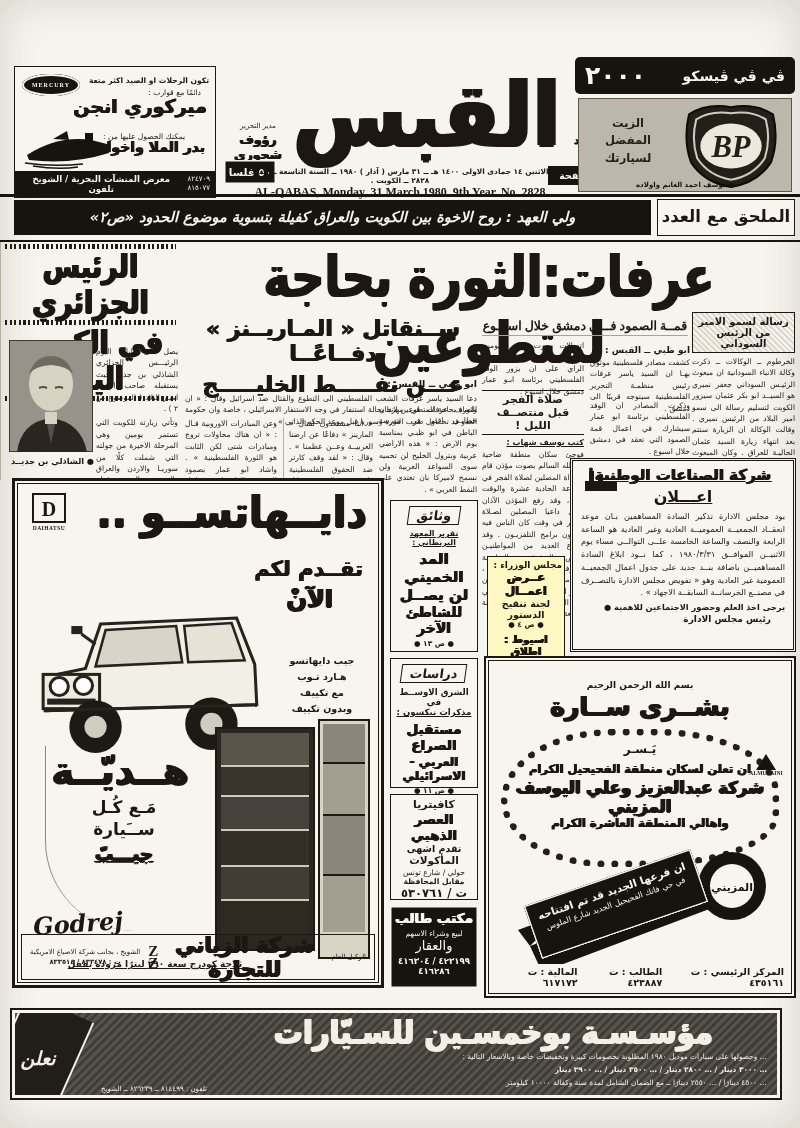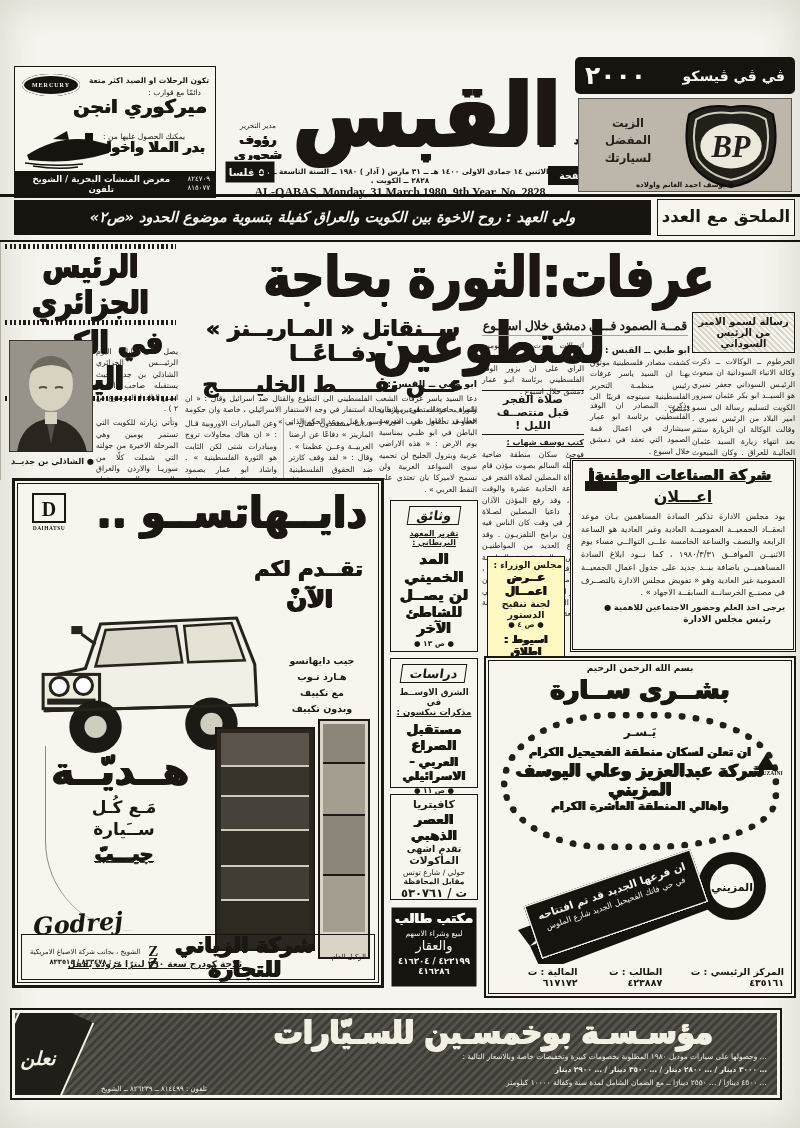--- a/index.html
+++ b/index.html
@@ -286,21 +286,21 @@
         <div>Z</div>
       </div>
       <div style="font-size:6.8px;text-align:center;line-height:1.5;">
         <div>الشويخ ، بجانب شركة الاصباغ الامريكية</div>
         <div class="b">ت : ٨٣٣٤٧٨ / ٨٣٣٥١٤</div>
       </div>
     </div>
   </div>
 
   <div class="abs" style="left:484px;top:656px;width:312px;height:342px;border:2px solid #1c1712;box-shadow:inset 0 0 0 2px #f7f5ee, inset 0 0 0 3px #1c1712;background:#f7f5ee;">
-    <div class="c b" style="font-size:9px;margin-top:5px;">بسم الله الرحمن الرحيم</div>
+    <div class="c b" style="font-size:9px;margin-top:22px;">بسم الله الرحمن الرحيم</div>
     <div class="c b fat2" style="font-size:25px;margin-top:2px;">بشــرى ســارة</div>
     <div class="cloud c" style="width:278px;height:138px;margin:8px auto 0;padding-top:6px;">
       <div class="b" style="font-size:12px;">يَـسـر</div>
       <div class="b fat" style="font-size:11.5px;margin-top:6px;">ان تعلن لسكان منطقة الفحيحيل الكرام</div>
       <div class="b fat2" style="font-size:16.5px;margin-top:2px;">شركة عبدالعزيز وعلي اليوسف المزيني</div>
       <div class="b fat" style="font-size:11.5px;">واهالي المنطقة العاشرة الكرام</div>
     </div>
 
     <svg class="abs" style="left:14px;top:176px;" width="284" height="130" viewBox="0 0 284 130">
       <path d="M30 112 L200 48 L212 74 L42 138 Z" fill="#17130e"></path>

